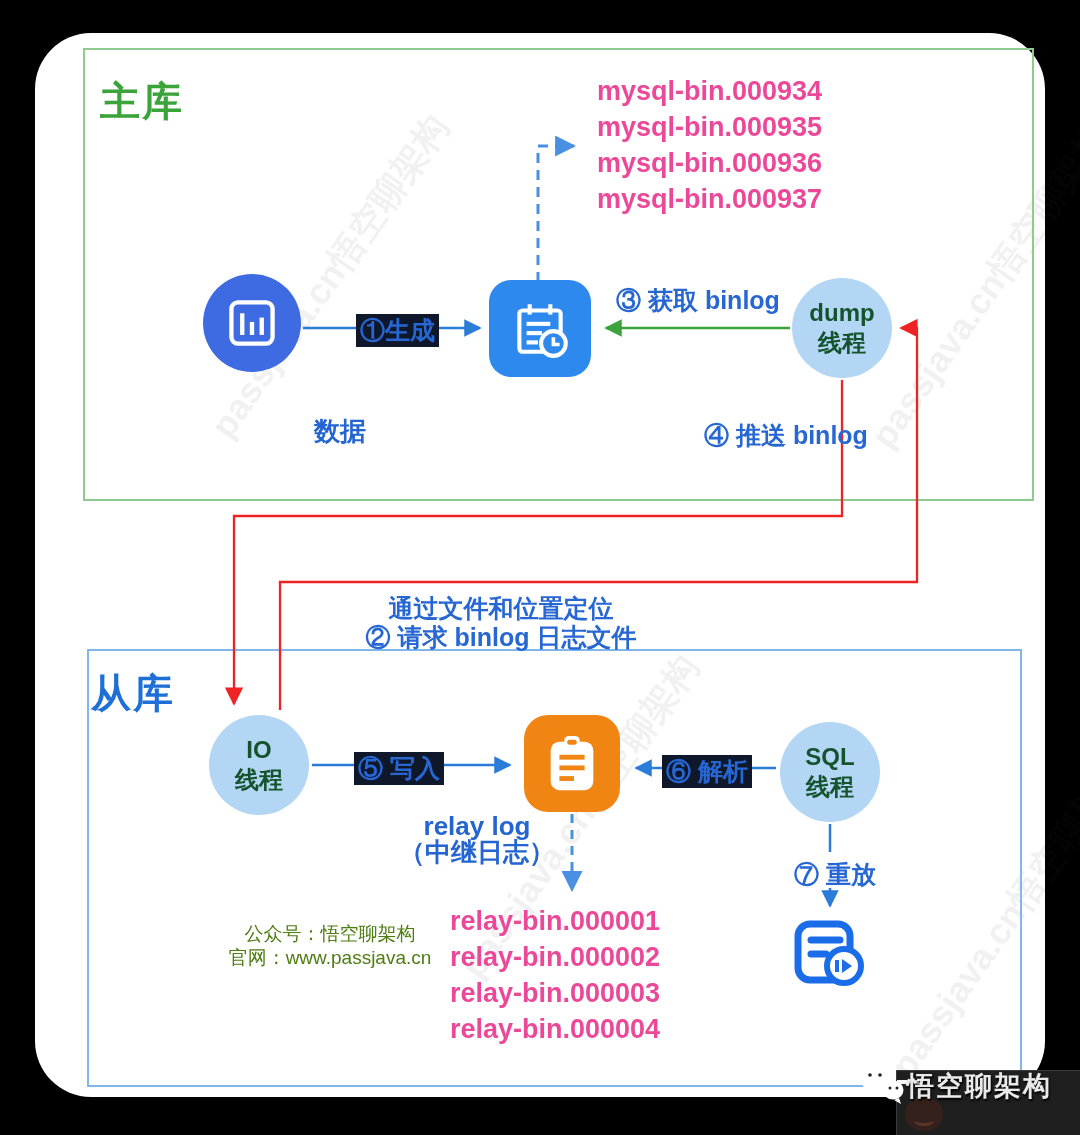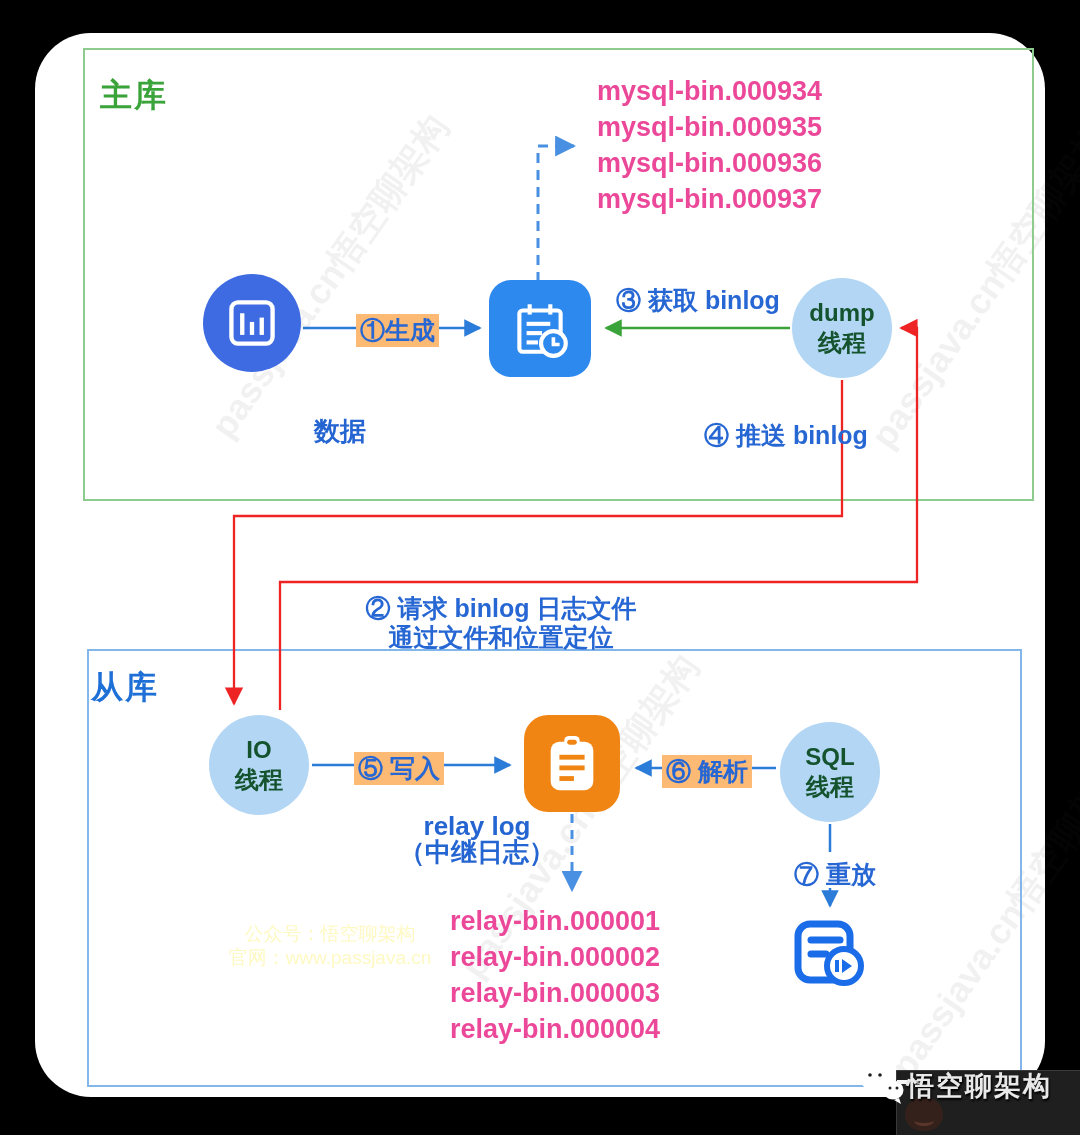--- a/index.html
+++ b/index.html
@@ -2,44 +2,44 @@
 <html><head>
 <meta charset="utf-8">
 <style>
   html,body{margin:0;padding:0;background:#000;}
   .canvas{position:relative;width:1080px;height:1135px;background:#000;overflow:hidden;
           font-family:"Liberation Sans", sans-serif;}
   .card{position:absolute;left:35px;top:33px;width:1010px;height:1064px;background:#fff;border-radius:56px;}
   .box{position:absolute;background:transparent;}
   .master-box{left:83px;top:48px;width:947px;height:449px;border:2px solid #8ecb8e;}
   .slave-box{left:87px;top:649px;width:931px;height:434px;border:2px solid #82b7ec;}
-  .box-title{position:absolute;font-size:32px;font-weight:bold;letter-spacing:2px;}
+  .box-title{position:absolute;font-size:40px;font-weight:bold;letter-spacing:2px;}
   .master-title{left:100px;top:74px;color:#3aa33a;}
   .slave-title{left:91px;top:666px;color:#1e70d6;}
   .wm{position:absolute;color:rgba(60,60,60,0.07);font-size:36px;font-weight:bold;
       transform:rotate(-55deg);transform-origin:left top;white-space:nowrap;pointer-events:none;}
   svg.wires{position:absolute;left:0;top:0;}
   .circle{position:absolute;border-radius:50%;display:flex;flex-direction:column;align-items:center;
           justify-content:center;font-weight:bold;text-align:center;}
   .node-circle{width:100px;height:100px;background:#b2d6f4;color:#14532d;font-size:24px;line-height:30px;}
   .data-circle{left:203px;top:274px;width:98px;height:98px;background:#3e6be2;}
   .dump-circle{left:792px;top:278px;}
   .io-circle{left:209px;top:715px;}
   .sql-circle{left:780px;top:722px;}
   .icon-tile{position:absolute;display:flex;align-items:center;justify-content:center;}
   .binlog-tile{left:489px;top:280px;width:102px;height:97px;background:#2e89ee;border-radius:22px;}
   .relay-tile{left:524px;top:715px;width:96px;height:97px;background:#f08514;border-radius:24px;}
   .replay-tile{left:792px;top:918px;width:74px;height:70px;}
   .lbl{position:absolute;font-weight:bold;color:#2465d2;}
   .node-label{font-size:26px;text-align:center;}
-  .step-label{font-size:25px;color:#2767d3;background:#fdba74;padding:0 4px;white-space:nowrap;}
+  .step-label{font-size:25px;color:#2767d3;background:#0f172a;padding:0 4px;white-space:nowrap;}
   .nobg{background:transparent;}
   .file-list{position:absolute;font-size:27px;font-weight:600;color:#ec4899;line-height:36px;white-space:nowrap;}
   .two-line{text-align:center;line-height:29px;}
-  .footer-note{position:absolute;left:170px;top:922px;width:320px;text-align:center;color:#fef9c3;
+  .footer-note{position:absolute;left:170px;top:922px;width:320px;text-align:center;color:#4d7c0f;
                font-size:19px;line-height:24px;}
   .brand-panel{position:absolute;left:896px;top:1070px;width:184px;height:65px;background:#1f1f1f;
                border:1px solid #3a3a3a;}
   .monkey{position:absolute;left:905px;top:1097px;width:38px;height:34px;background:#35211b;
           border-radius:50% 50% 46% 46%;}
   .monkey:after{content:"";position:absolute;left:9px;top:18px;width:20px;height:8px;
           border-bottom:3px solid #5a362a;border-radius:50%;}
   .brand-icon{position:absolute;left:857px;top:1062px;}
   .brand-text{position:absolute;left:907px;top:1068px;font-size:27px;font-weight:bold;color:#e9e9e9;
           text-shadow:1px 2px 2px #000;letter-spacing:2px;font-family:Liberation Serif, serif;}
@@ -122,22 +122,22 @@
     <div>mysql-bin.000935</div>
     <div>mysql-bin.000936</div>
     <div>mysql-bin.000937</div>
   </div>
 
   <div class="lbl step-label" style="left:356px;top:314px;">①生成</div>
   <div class="lbl step-label nobg" style="left:612px;top:284px;">③ 获取 binlog</div>
   <div class="lbl step-label nobg" style="left:700px;top:419px;">④ 推送 binlog</div>
 
   <div class="lbl step-label nobg two-line" style="left:347px;top:594px;width:300px;">
+    <div>通过文件和位置定位</div>
     <div>② 请求 binlog 日志文件</div>
-    <div>通过文件和位置定位</div>
   </div>
 
   <div class="circle node-circle io-circle">
     <span>IO</span>
     <span>线程</span>
   </div>
 
   <div class="icon-tile relay-tile">
     <svg width="62" height="64" viewBox="0 0 64 66">
       <rect x="10" y="10" width="44" height="50" rx="9" fill="#fff"></rect>

